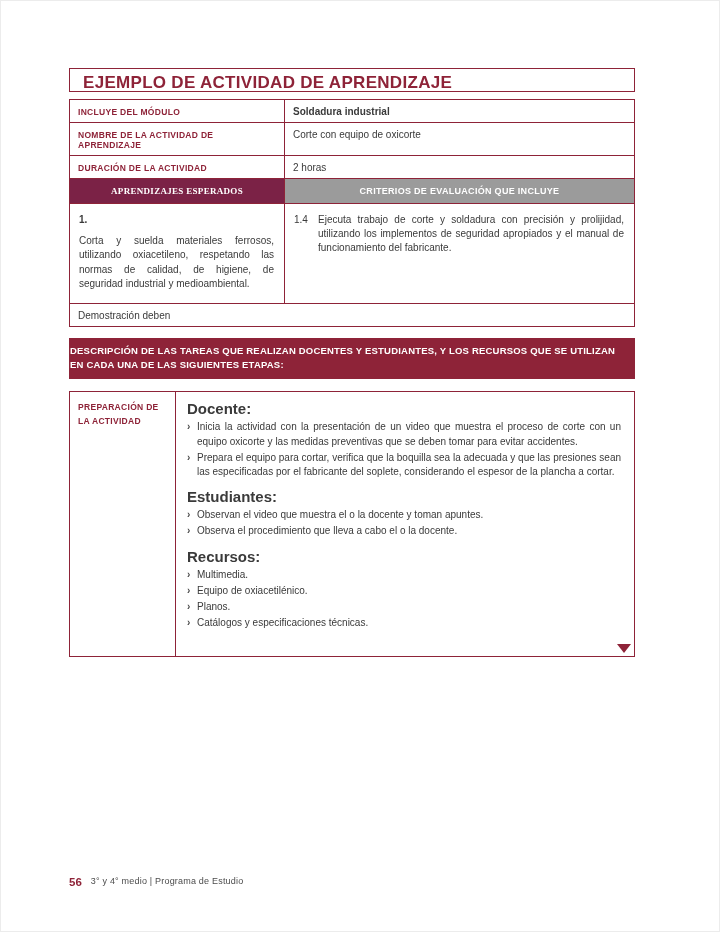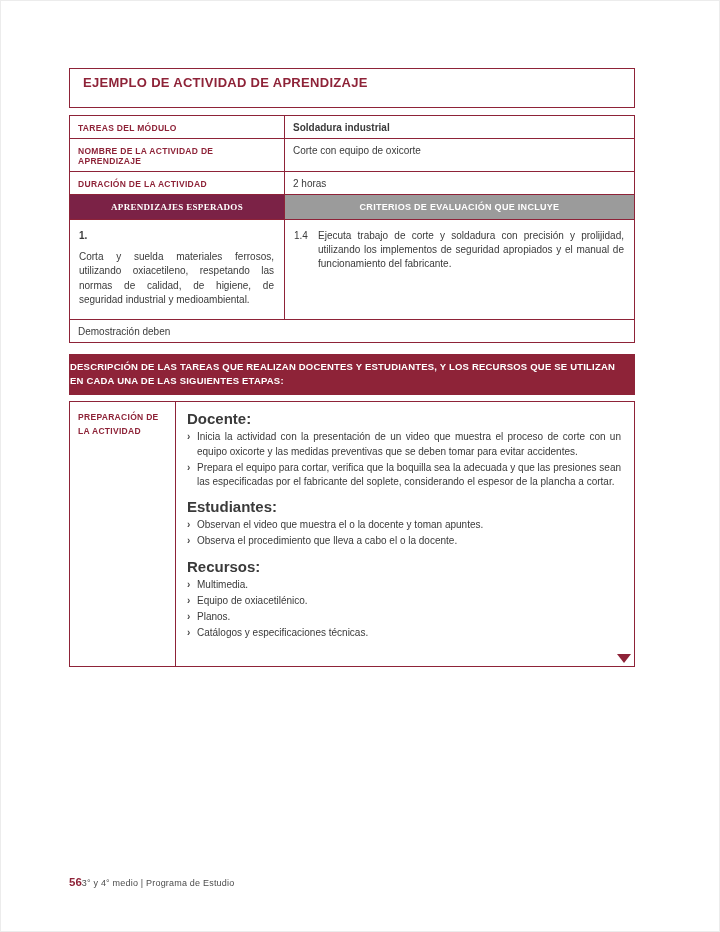--- a/index.html
+++ b/index.html
@@ -17,24 +17,24 @@
     width:720px;height:932px;
     background:#ffffff;
     border:1px solid #ececec;
     overflow:hidden;
   }
   .content{position:absolute;left:68px;top:67px;width:566px;}
 
   
   .title-box{
     border:1px solid var(--border);
-    height:40px;line-height:28px;
+    height:24px;line-height:28px;
     padding-left:13px;
     color:var(--accent);
-    font-weight:bold;font-size:13px;letter-spacing:.3px;
+    font-weight:bold;font-size:17px;letter-spacing:.3px;
   }
 
   
   .info-table{border:1px solid var(--border);margin-top:7px;}
   .trow{display:flex;border-top:1px solid var(--border);}
   .trow:first-child{border-top:none;}
   .tcell{padding:6px 8px 5px 8px;font-size:10px;color:var(--text);}
   .tcell.lbl{
     width:215px;flex:0 0 215px;
     border-right:1px solid var(--border);
@@ -68,21 +68,21 @@
     margin-top:11px;
     background:var(--accent);
     color:#ffffff;
     font-size:9.5px;font-weight:bold;letter-spacing:.2px;
     line-height:1.5;
     padding:6px 10px 7px 1px;
   }
 
   
   .stage-box{
-    margin-top:6px;
+    margin-top:12px;
     border:1px solid var(--border);
     display:flex;
     position:relative;
     min-height:228px;
   }
   .stage-label{
     flex:0 0 106px;width:106px;
     border-right:1px solid var(--border);
     padding:9px 8px;
     color:var(--accent);
@@ -100,37 +100,37 @@
     position:absolute;right:3px;bottom:3px;
     width:0;height:0;
     border-left:7px solid transparent;
     border-right:7px solid transparent;
     border-top:9px solid var(--accent);
   }
 
   
   .footer{
     position:absolute;left:68px;top:875px;
-    display:flex;align-items:flex-end;
+    display:flex;align-items:flex-start;gap:9px;
   }
   .pagenum{color:var(--accent);font-weight:bold;font-size:11.5px;}
   .footer-text{color:#4c4c4c;font-size:9px;letter-spacing:.2px;}
 </style>
 </head>
 <body>
 
 <div class="page">
   <div class="content">
 
     <div class="title-box">EJEMPLO DE ACTIVIDAD DE APRENDIZAJE</div>
 
     <div class="info-table">
 
       <div class="trow">
-        <div class="tcell lbl">TAREAS DEL MÓDULO</div>
+        <div class="tcell lbl">INCLUYE DEL MÓDULO</div>
         <div class="tcell val bold">Soldadura industrial</div>
       </div>
 
       <div class="trow">
         <div class="tcell lbl">NOMBRE DE LA ACTIVIDAD DE APRENDIZAJE</div>
         <div class="tcell val">Corte con equipo de oxicorte</div>
       </div>
 
       <div class="trow">
         <div class="tcell lbl">DURACIÓN DE LA ACTIVIDAD</div>

